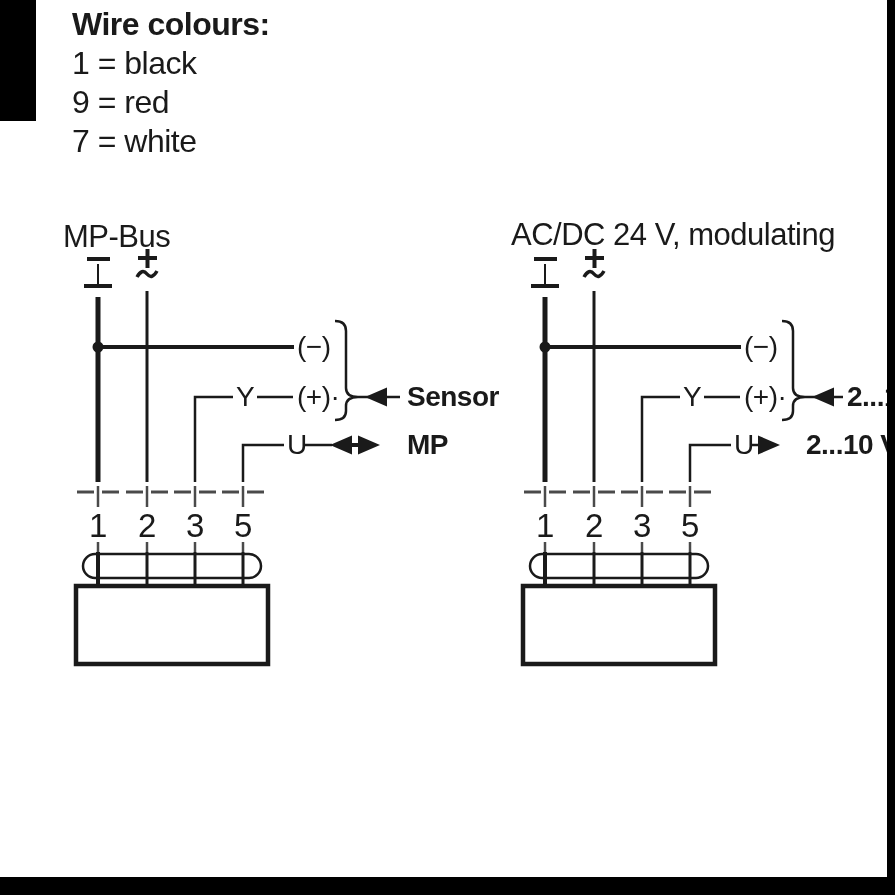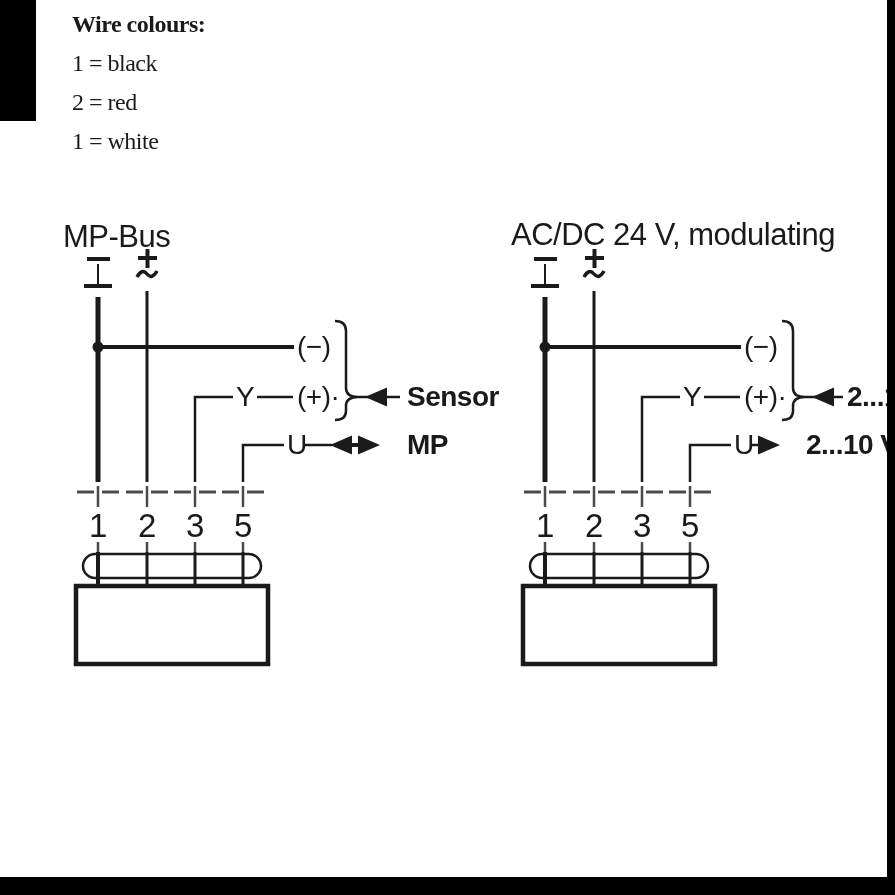--- a/index.html
+++ b/index.html
@@ -7,21 +7,21 @@
     position:relative;
     width:895px;height:895px;
     background:#ffffff;
     overflow:hidden;
     font-family:"Liberation Sans", sans-serif;
     color:#1a1a1a;
   }
   
   .legend{
     position:absolute; left:72px; top:5px;
-    font-size:24px; line-height:39px; letter-spacing:-0.5px;font-family:Liberation Serif, serif;
+    font-size:32px; line-height:39px; letter-spacing:-0.5px;
   }
   .legend-title{font-weight:bold;}
   
   .diagram-svg{position:absolute; left:0; top:0;}
   .diagram-svg text{
     fill:#1a1a1a;
     font-family:"Liberation Sans", sans-serif;
     letter-spacing:-0.5px;
   }
   .t-title{font-size:31px;}
@@ -47,22 +47,22 @@
   .bar-bottom{left:0; top:877px; width:895px; height:18px;}
 </style>
 </head>
 <body>
 
 <div class="canvas">
 
   <div class="legend">
     <div class="legend-title">Wire colours:</div>
     <div class="legend-item">1 = black</div>
-    <div class="legend-item">2 = red</div>
-    <div class="legend-item">1 = white</div>
+    <div class="legend-item">9 = red</div>
+    <div class="legend-item">7 = white</div>
   </div>
 
   <svg class="diagram-svg" width="895" height="895" viewBox="0 0 895 895">
 
     <g>
       <text class="t-title" x="63" y="247">MP-Bus</text>
 
       <g>
         <line class="ink s4" x1="87" y1="259" x2="110" y2="259"></line>
         <line class="ink s2" x1="98" y1="264" x2="98" y2="284"></line>

